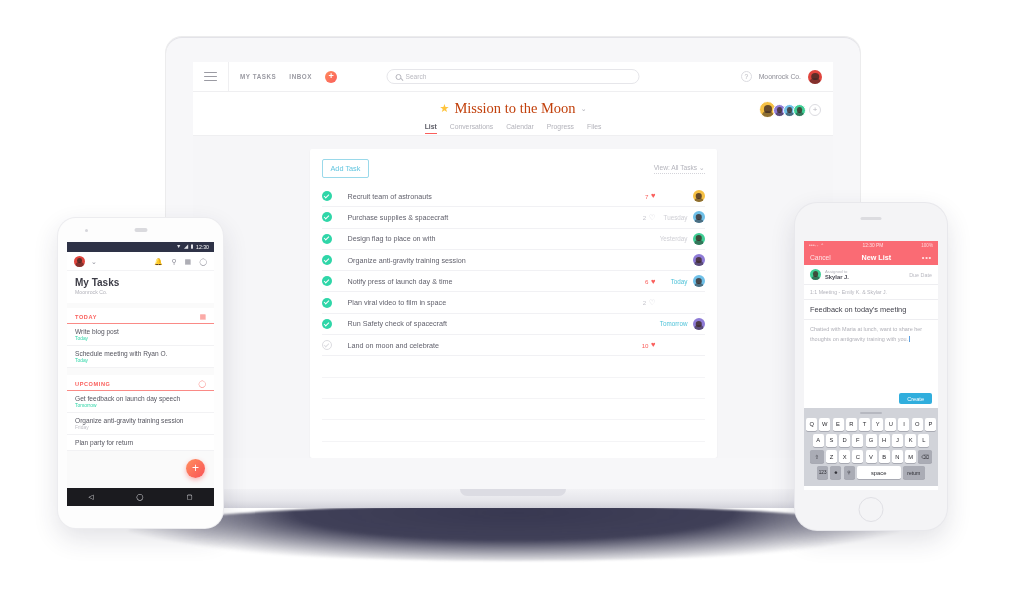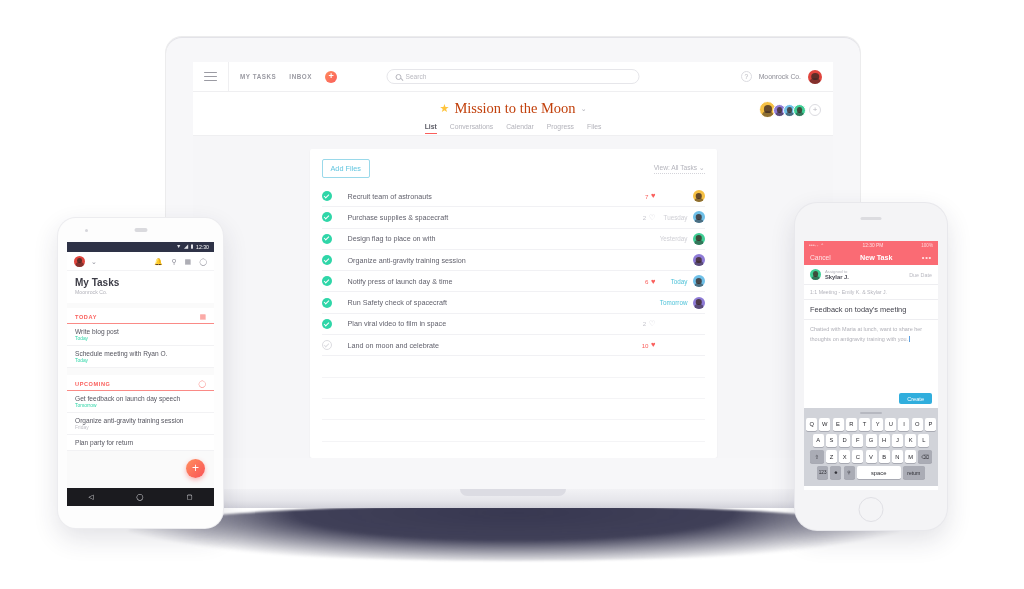--- a/index.html
+++ b/index.html
@@ -240,21 +240,21 @@
           <div class="av" style="width:13px;height:13px;background:#8e7bd6;margin-top:2px;"></div>
           <div class="av" style="width:13px;height:13px;background:#6fc0e8;margin-top:2px;"></div>
           <div class="av" style="width:13px;height:13px;background:#3fcf96;margin-top:2px;"></div>
           <div class="m-add">+</div>
         </div>
       </div>
 
       <div class="workarea">
         <div class="panel">
           <div class="panel-head">
-            <div class="addtask">Add Files</div>
+            <div class="addtask">Add Task</div>
             <div class="viewsel">View: All Tasks ⌄</div>
           </div>
           <div class="tasklist" id="tasklist">
               <div class="trow">
                 <div class="tick"></div>
                 <div class="tname">Recruit team of astronauts</div>
                 <div class="right">
                   <div class="likes">
                     <span>7</span>
                     <span class="heart">♥</span>
@@ -298,36 +298,36 @@
                   <div class="likes">
                     <span>6</span>
                     <span class="heart">♥</span>
                   </div>
                   <div class="due soon">Today</div>
                   <div class="av rav" style="background: rgb(111, 192, 232);"></div>
                 </div>
               </div>
               <div class="trow">
                 <div class="tick"></div>
-                <div class="tname">Run Safety check of spacecraft</div>
-                <div class="right">
-                  <div class="due soon">Tomorrow</div>
-                  <div class="av rav" style="background: rgb(142, 123, 214);"></div>
-                </div>
-              </div>
-              <div class="trow">
-                <div class="tick"></div>
                 <div class="tname">Plan viral video to film in space</div>
                 <div class="right">
                   <div class="likes off">
                     <span>2</span>
                     <span class="heart off">♡</span>
                   </div>
                   <div class="due"></div>
                   <div class="rav empty"></div>
+                </div>
+              </div>
+              <div class="trow">
+                <div class="tick"></div>
+                <div class="tname">Run Safety check of spacecraft</div>
+                <div class="right">
+                  <div class="due soon">Tomorrow</div>
+                  <div class="av rav" style="background: rgb(142, 123, 214);"></div>
                 </div>
               </div>
               <div class="trow">
                 <div class="tick open"></div>
                 <div class="tname">Land on moon and celebrate</div>
                 <div class="right">
                   <div class="likes">
                     <span>10</span>
                     <span class="heart">♥</span>
                   </div>
@@ -428,21 +428,21 @@
 
     <div class="ip-screen">
       <div class="ip-status">
         <span class="l">•••◦◦ ⌃</span>
         <span class="c">12:30 PM</span>
         <span class="r">100%</span>
       </div>
 
       <div class="ip-navbar">
         <span class="ip-cancel">Cancel</span>
-        <span class="ip-title">New Task</span>
+        <span class="ip-title">New List</span>
         <span class="ip-dots">•••</span>
       </div>
 
       <div class="ip-assign">
         <div class="av" style="width:11px;height:11px;background:#3fcf96;"></div>
         <div class="ip-ass-txt">
           <div class="a1">Assigned to</div>
           <div class="a2">Skylar J.</div>
         </div>
         <div class="ip-due">Due Date</div>

